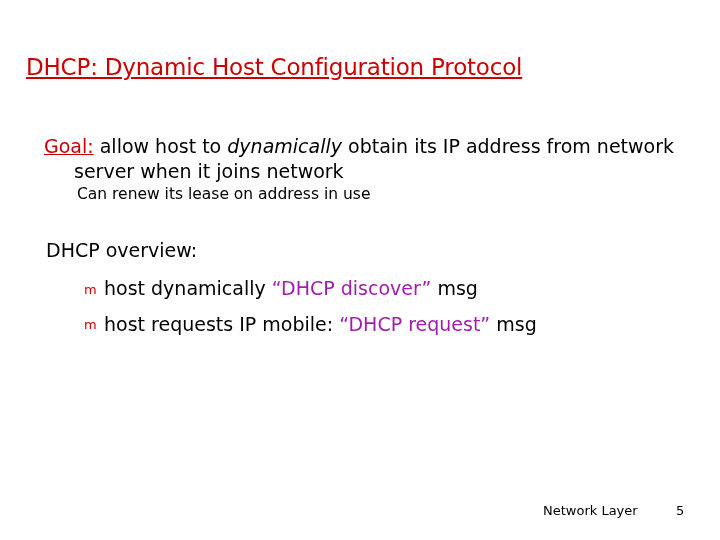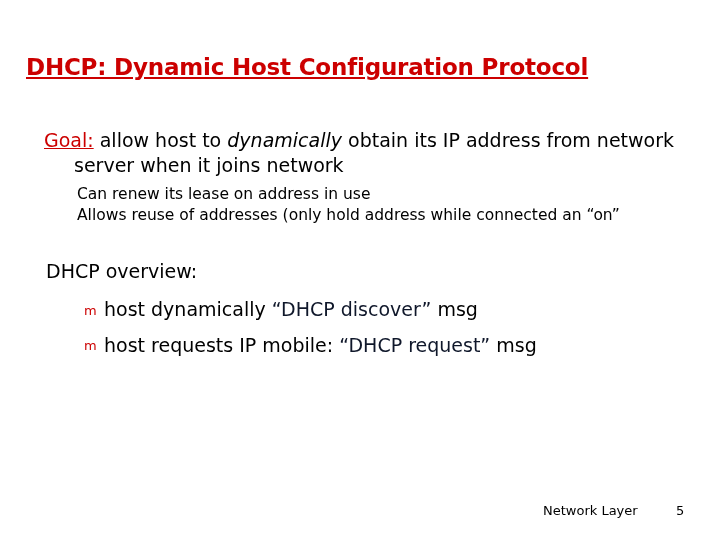--- a/index.html
+++ b/index.html
@@ -22,52 +22,50 @@
   .title {
     position: absolute;
     left: 26px;
     top: 54px;
     width: 660px;
     font-size: 23px;
     color: #cc0000;
     text-decoration: underline;
     letter-spacing: -0.2px;
     white-space: nowrap;
-    font-weight: bold;
   }
   .body {
     position: absolute;
     left: 44px;
     top: 126px;
     width: 640px;
     color: #000000;
   }
   .lvl1 {
     font-size: 19px;
     line-height: 25px;
-    margin: 2px 0 0 0;
+    margin: 8px 0 0 0;
     text-indent: 0;
   }
   .lvl1 .hang {
     display: block;
     padding-left: 30px;
     text-indent: -30px;
   }
   .goal {
     color: #cc0000;
     text-decoration: underline;
   }
   .ital {
     font-style: italic;
   }
   .lvl2 {
     font-size: 15.5px;
     line-height: 21px;
     margin-left: 33px;
-    margin-top: 6px;
   }
   .lvl2 .hang {
     display: block;
     padding-left: 28px;
     text-indent: -28px;
   }
   .overview {
     font-size: 19px;
     line-height: 25px;
     margin-top: 33px;
@@ -84,21 +82,21 @@
   }
   .mark {
     display: inline-block;
     width: 20px;
     color: #cc0000;
     font-family: "DejaVu Sans", sans-serif;
     font-size: 13px;
     vertical-align: middle;
   }
   .red {
-    color: #0f172a;
+    color: #a21caf;
   }
   .footer {
     position: absolute;
     left: 0;
     top: 503px;
     width: 660px;
     height: 22px;
   }
   .footer-label {
     position: absolute;
@@ -127,23 +125,20 @@
     <div class="lvl1">
       <span class="hang">
         <span class="goal">Goal:</span><span> allow host to </span><span class="ital">dynamically</span><span> obtain its IP address from network server when it joins network</span>
       </span>
     </div>
 
     <div class="lvl2">
       <div>
           <span class="hang">Can renew its lease on address in use</span>
         </div>
-      <div>
-          <span class="hang">Allows reuse of addresses (only hold address while connected an “on”</span>
-        </div>
     </div>
 
     <div class="overview">DHCP overview:</div>
 
     <div class="bullets">
       <div class="bullet-row">
         <span class="mark">m</span><span>host dynamically </span><span class="red">“DHCP discover”</span><span> msg</span>
       </div>
       <div class="bullet-row">
         <span class="mark">m</span><span>host requests IP mobile: </span><span class="red">“DHCP request”</span><span> msg</span>

